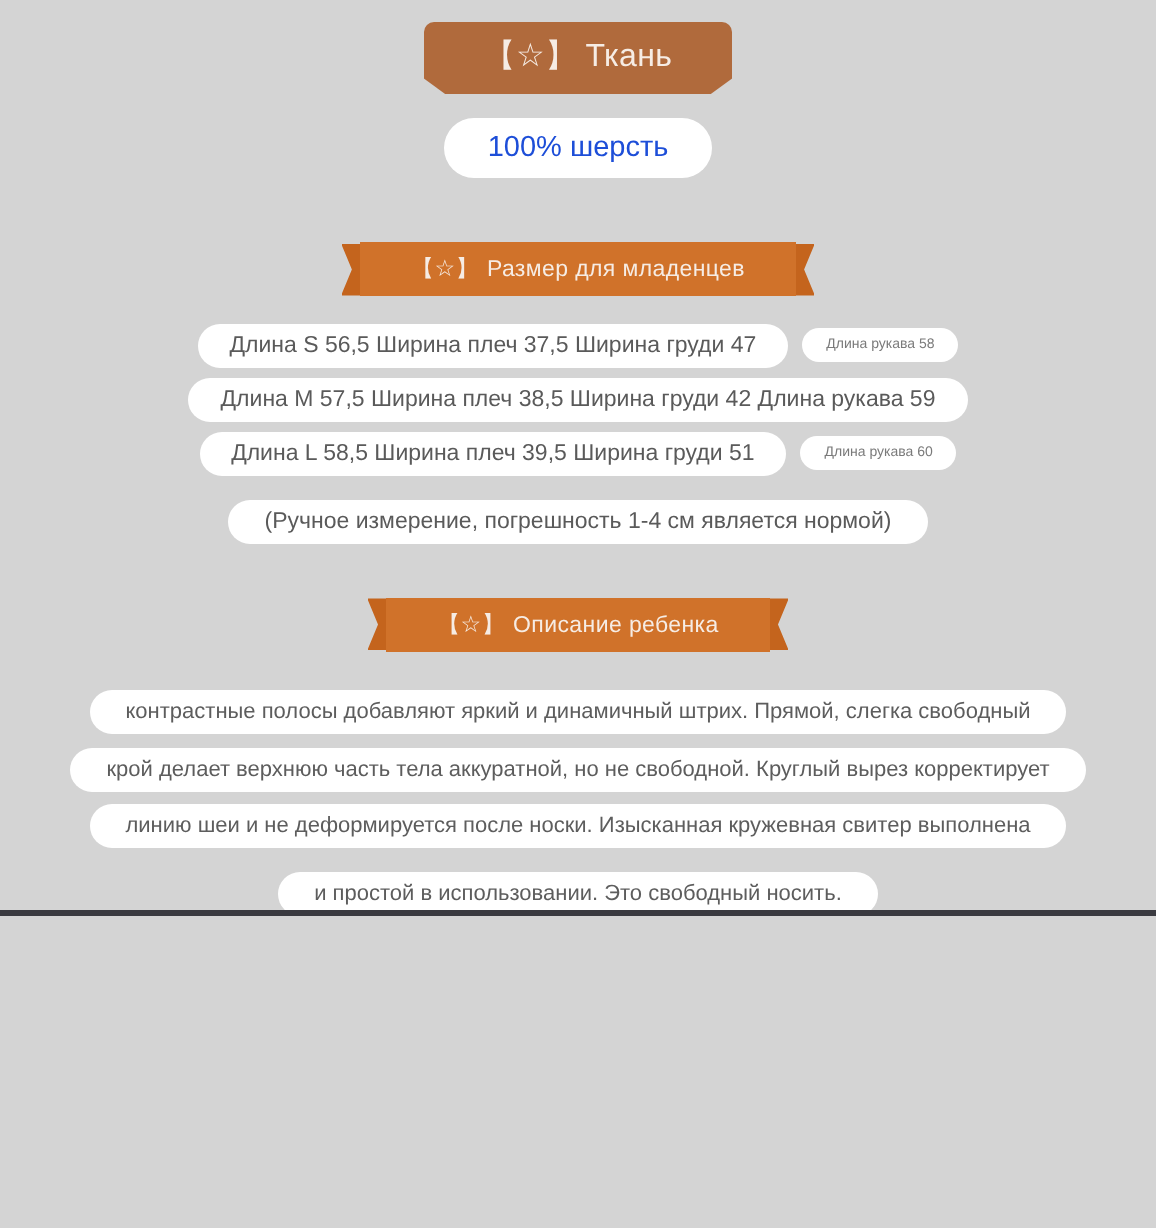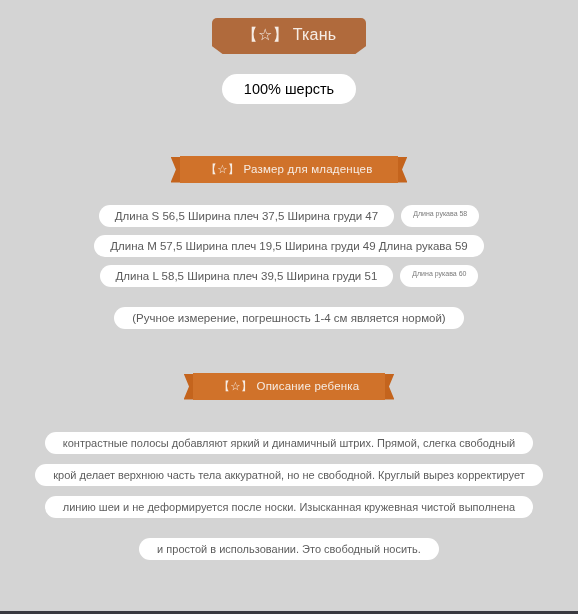--- a/index.html
+++ b/index.html
@@ -10,21 +10,21 @@
     width: 578px;
     height: 614px;
     background: #d4d4d4;
     font-family: "Liberation Sans", "DejaVu Sans", sans-serif;
     overflow: hidden;
     position: relative;
   }
 
   .page {
     width: 578px;
-    height: 614px;
+    height: 458px;
     position: relative;
     display: flex;
     flex-direction: column;
     align-items: center;
     box-sizing: border-box;
   }
 
   
   .ribbon-wrap {
     position: relative;
@@ -90,21 +90,21 @@
     border-radius: 999px;
     color: #555555;
     text-align: center;
     white-space: nowrap;
     box-sizing: border-box;
   }
 
   .pill-fabric {
     font-size: 14.5px;
     padding: 7px 22px;
-    color: #000000;
+    color: #1d4ed8;
   }
 
   .pill-size {
     font-size: 11.5px;
     padding: 5px 16px;
     color: #5a5a5a;
   }
 
   .pill-sleeve {
     font-size: 7px;
@@ -119,20 +119,21 @@
   }
 
   .pill-desc {
     font-size: 11px;
     padding: 5px 18px;
     color: #5d5d5d;
   }
 
   .size-row {
     display: flex;
+    align-items: center;
     justify-content: center;
     gap: 7px;
   }
 
   
   .sp-18 { height: 18px; }
   .sp-20 { height: 20px; }
   .sp-22 { height: 22px; }
   .sp-32 { height: 32px; }
   .sp-8  { height: 8px;  }
@@ -179,21 +180,21 @@
   <div class="sp-22"></div>
 
   <div class="size-row">
     <div class="pill pill-size">Длина S 56,5 Ширина плеч 37,5 Ширина груди 47</div>
     <div class="pill pill-sleeve">Длина рукава 58</div>
   </div>
 
   <div class="sp-8"></div>
 
   <div class="size-row">
-    <div class="pill pill-size">Длина M 57,5 Ширина плеч 19,5 Ширина груди 49 Длина рукава 59</div>
+    <div class="pill pill-size">Длина M 57,5 Ширина плеч 38,5 Ширина груди 42 Длина рукава 59</div>
   </div>
 
   <div class="sp-8"></div>
 
   <div class="size-row">
     <div class="pill pill-size">Длина L 58,5 Ширина плеч 39,5 Ширина груди 51</div>
     <div class="pill pill-sleeve">Длина рукава 60</div>
   </div>
 
   <div class="sp-20"></div>
@@ -211,20 +212,20 @@
     <span class="ribbon-tail right"></span>
   </div>
 
   <div class="sp-22"></div>
 
   <div class="sp-10"></div>
   <div class="pill pill-desc">контрастные полосы добавляют яркий и динамичный штрих. Прямой, слегка свободный</div>
   <div class="sp-10"></div>
   <div class="pill pill-desc">крой делает верхнюю часть тела аккуратной, но не свободной. Круглый вырез корректирует</div>
   <div class="sp-10"></div>
-  <div class="pill pill-desc">линию шеи и не деформируется после носки. Изысканная кружевная чистой выполнена</div>
+  <div class="pill pill-desc">линию шеи и не деформируется после носки. Изысканная кружевная свитер выполнена</div>
   <div class="sp-10"></div>
   <div class="sp-10"></div>
   <div class="pill pill-desc">и простой в использовании. Это свободный носить.</div>
 
   <div class="bottom-strip"></div>
 
 </div>
 
 </body></html>

